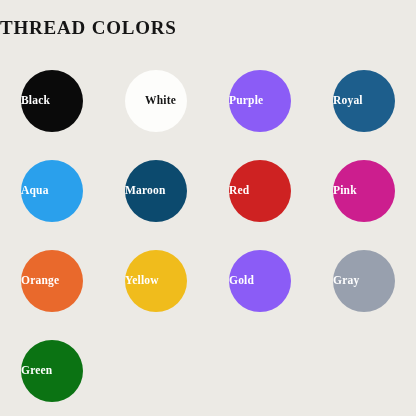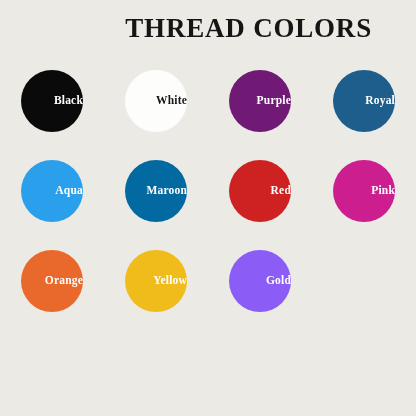--- a/index.html
+++ b/index.html
@@ -20,24 +20,24 @@
     background: #ECEAE5;
     box-sizing: border-box;
   }
   #page-title {
     position: absolute;
     top: 0;
     left: 0;
     width: 372px;
     height: 56px;
     line-height: 56px;
-    text-align: right;
+    text-align: left;
     font-family: "Liberation Serif", "DejaVu Serif", serif;
     font-weight: bold;
-    font-size: 27px;
+    font-size: 19px;
     letter-spacing: 0.8px;
     color: #151515;
     white-space: nowrap;
   }
   #swatch-grid {
     position: absolute;
     top: 56px;
     left: 0;
     width: 416px;
     height: 360px;
@@ -53,21 +53,21 @@
     display: flex;
     align-items: center;
     justify-content: center;
   }
   .swatch {
     width: 62px;
     height: 62px;
     border-radius: 50%;
     display: flex;
     align-items: center;
-    justify-content: flex-end;
+    justify-content: flex-start;
     box-sizing: border-box;
   }
   .swatch-label {
     font-family: "Liberation Serif", "DejaVu Serif", serif;
     font-weight: bold;
     font-size: 11.5px;
     letter-spacing: 0.2px;
     line-height: 1;
     text-align: center;
     white-space: nowrap;
@@ -82,40 +82,40 @@
   <div id="page-title">THREAD COLORS</div>
 
   <div id="swatch-grid">
       <div class="swatch-cell">
         <div class="swatch" style="background: rgb(10, 10, 10);">
           <span class="swatch-label" style="color: rgb(255, 255, 255);">Black</span>
         </div>
       </div>
       <div class="swatch-cell">
         <div class="swatch" style="background: rgb(253, 253, 251);">
-          <span class="swatch-label" style="color: rgb(21, 21, 21);">White</span>
+          <span class="swatch-label" style="color: rgb(21, 21, 21); margin-left: 20px;">White</span>
         </div>
       </div>
       <div class="swatch-cell">
-        <div class="swatch" style="background: #701a75;">
+        <div class="swatch" style="background: #8b5cf6;">
           <span class="swatch-label" style="color: rgb(255, 255, 255);">Purple</span>
         </div>
       </div>
       <div class="swatch-cell">
         <div class="swatch" style="background: rgb(29, 94, 140);">
           <span class="swatch-label" style="color: rgb(255, 255, 255);">Royal</span>
         </div>
       </div>
       <div class="swatch-cell">
         <div class="swatch" style="background: rgb(42, 160, 236);">
           <span class="swatch-label" style="color: rgb(255, 255, 255);">Aqua</span>
         </div>
       </div>
       <div class="swatch-cell">
-        <div class="swatch" style="background: #0369a1;">
+        <div class="swatch" style="background: #0c4a6e;">
           <span class="swatch-label" style="color: rgb(255, 255, 255);">Maroon</span>
         </div>
       </div>
       <div class="swatch-cell">
         <div class="swatch" style="background: rgb(206, 34, 34);">
           <span class="swatch-label" style="color: rgb(255, 255, 255);">Red</span>
         </div>
       </div>
       <div class="swatch-cell">
         <div class="swatch" style="background: rgb(204, 30, 142);">
@@ -130,16 +130,26 @@
       <div class="swatch-cell">
         <div class="swatch" style="background: rgb(240, 188, 28);">
           <span class="swatch-label" style="color: rgb(255, 255, 255);">Yellow</span>
         </div>
       </div>
       <div class="swatch-cell">
         <div class="swatch" style="background: #8b5cf6;">
           <span class="swatch-label" style="color: rgb(255, 255, 255);">Gold</span>
         </div>
       </div>
+      <div class="swatch-cell">
+        <div class="swatch" style="background: rgb(152, 160, 174);">
+          <span class="swatch-label" style="color: rgb(255, 255, 255);">Gray</span>
+        </div>
+      </div>
+      <div class="swatch-cell">
+        <div class="swatch" style="background: rgb(11, 115, 19);">
+          <span class="swatch-label" style="color: rgb(255, 255, 255);">Green</span>
+        </div>
+      </div>
       <div class="swatch-cell empty"></div>
     </div>
 
 </div>
 
 </body></html>

